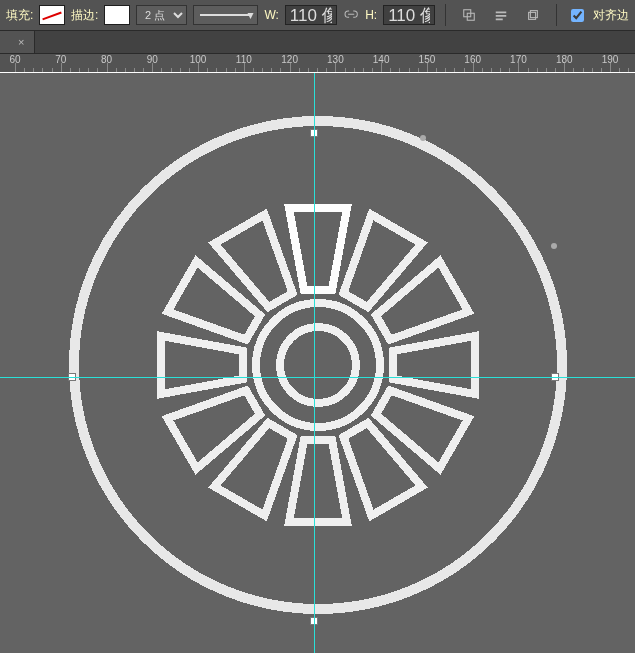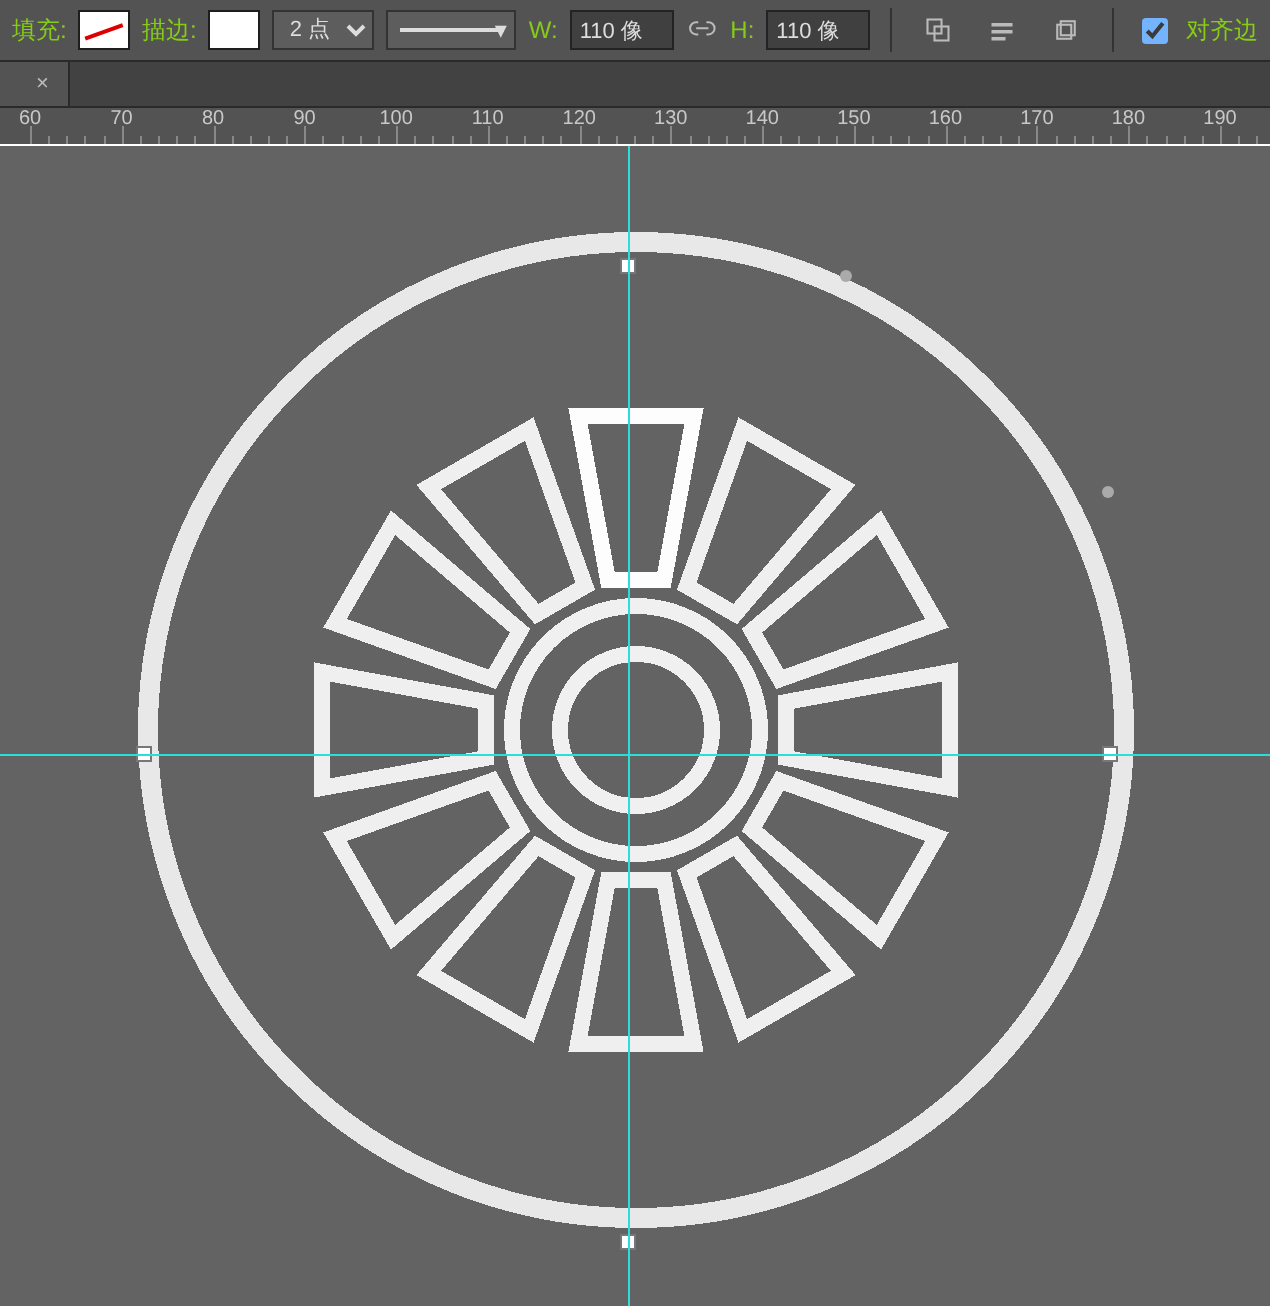--- a/index.html
+++ b/index.html
@@ -1,26 +1,26 @@
 <!DOCTYPE html>
 <html><head>
 <meta charset="utf-8">
 <style>
   html,body{margin:0;padding:0;width:635px;height:653px;background:#535353;font-family:"Microsoft YaHei",Arial,sans-serif;color:#ddd;font-size:12px;overflow:hidden;}
   .optbar{height:30px;background:#535353;border-bottom:1px solid #2a2a2a;display:flex;align-items:center;padding:0 6px;gap:6px;}
-  .lbl{color:#84cc16;white-space:nowrap;}
+  .lbl{color:#fef9c3;white-space:nowrap;}
   .swatch{width:26px;height:18px;border:1px solid #1e1e1e;display:flex;align-items:center;justify-content:center;cursor:pointer;}
   .swatch.none{background:#fff;position:relative;}
   .swatch.none::after{content:"";position:absolute;left:2px;right:2px;top:50%;border-top:2px solid #d00;transform:rotate(-20deg);}
   .swatch.white{background:#fff;}
   .sel{height:20px;background:#5d5d5d;border:1px solid #333;color:#ddd;font-size:11px;padding:0 4px;}
   .strokeprev{width:70px;height:18px;border:1px solid #333;background:#5d5d5d;display:flex;align-items:center;justify-content:center;position:relative;}
   .strokeprev .line{height:2px;background:#ddd;width:52px;}
   .strokeprev .dd{position:absolute;right:2px;top:2px;width:10px;height:14px;display:flex;align-items:center;justify-content:center;}
-  .numfield{width:52px;height:20px;background:#404040;border:1px solid #232323;color:#ddd;font-size:11px;padding:0 4px;box-sizing:border-box;}
+  .numfield{width:52px;height:20px;background:#404040;border:1px solid #232323;color:#ddd;font-size:17px;padding:0 4px;box-sizing:border-box;}
   .linkico{width:18px;height:18px;display:flex;align-items:center;justify-content:center;color:#bbb;cursor:pointer;}
   .divider{width:1px;height:22px;background:#333;margin:0 4px;}
   .iconbtn{width:26px;height:22px;display:flex;align-items:center;justify-content:center;background:transparent;border:none;color:#bbb;cursor:pointer;}
   .iconbtn svg{width:16px;height:16px;stroke:#bbb;fill:none;stroke-width:1.2;}
   .chk{width:13px;height:13px;accent-color:#74b4ff;}
   .tabrow{height:22px;background:#424242;display:flex;align-items:flex-end;}
   .tab{height:22px;background:#535353;padding:0 10px;display:flex;align-items:center;font-size:11px;color:#eee;border-right:1px solid #2a2a2a;position:relative;}
   .tab .x{margin-left:8px;color:#bbb;cursor:pointer;}
   .rulerrow{height:18px;background:#535353;position:relative;border-top:1px solid #2a2a2a;border-bottom:1px solid #ffffff;}
   .ruler{position:absolute;left:0;right:0;top:0;bottom:0;}

